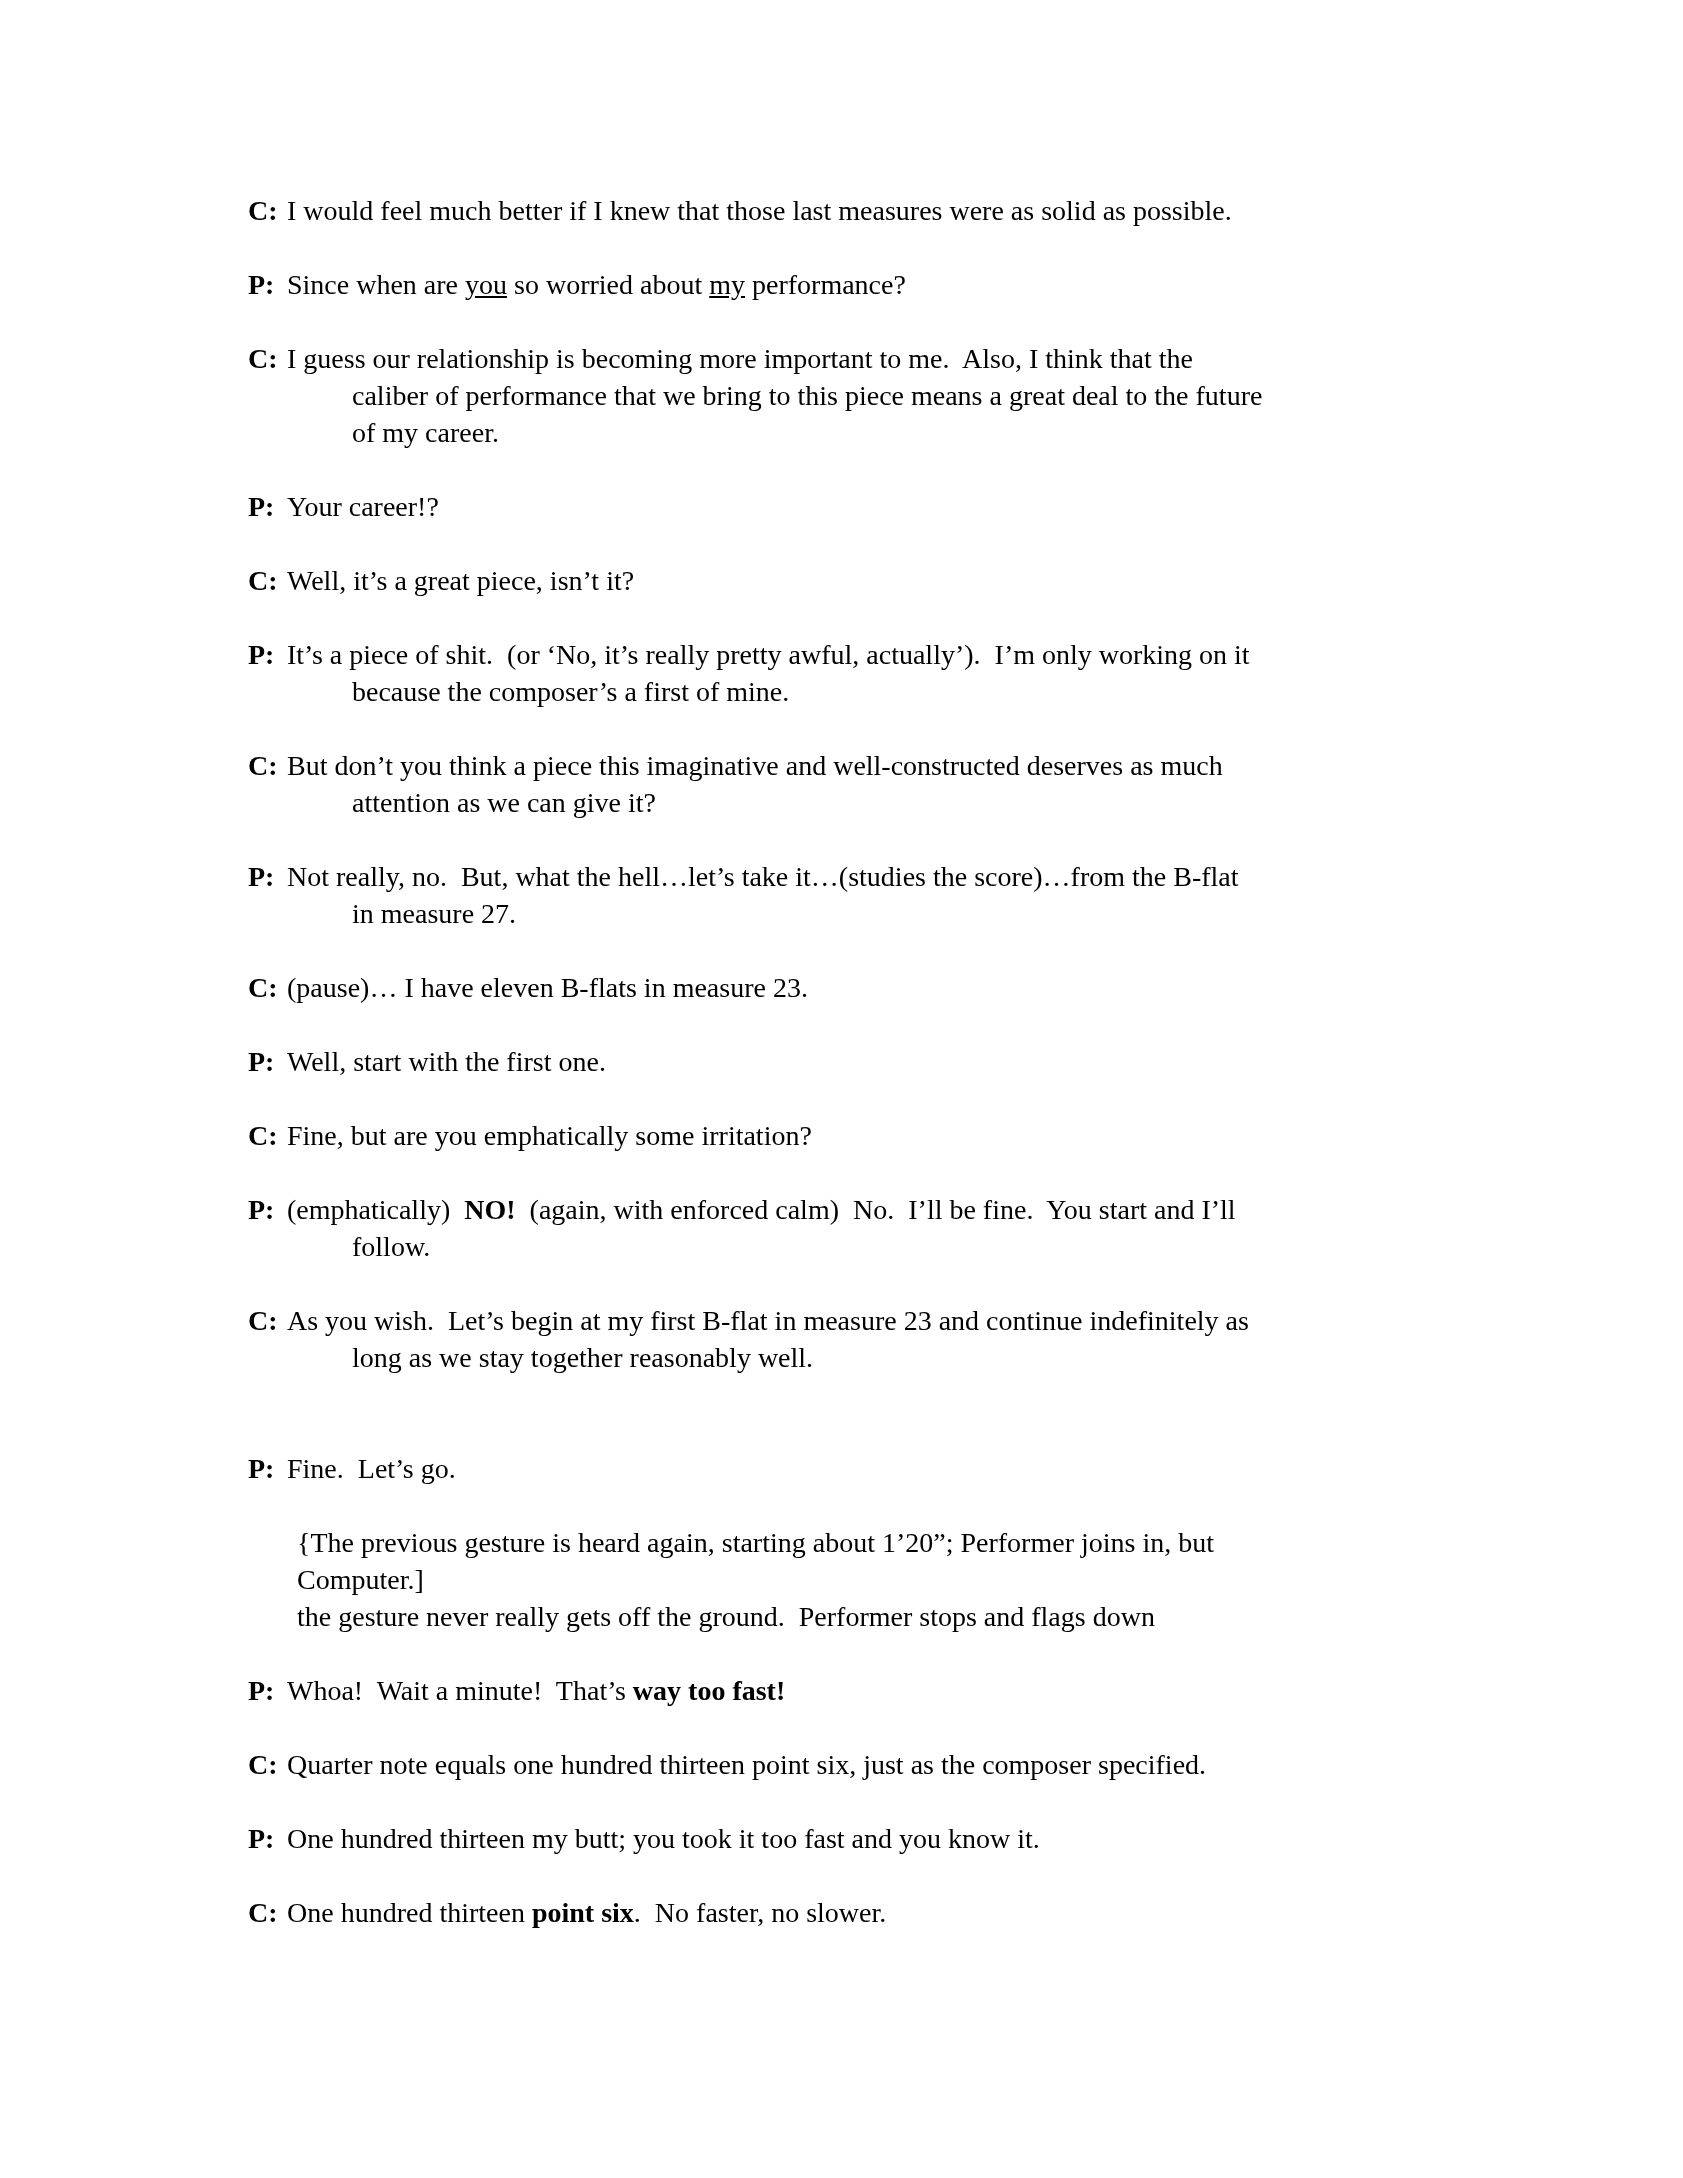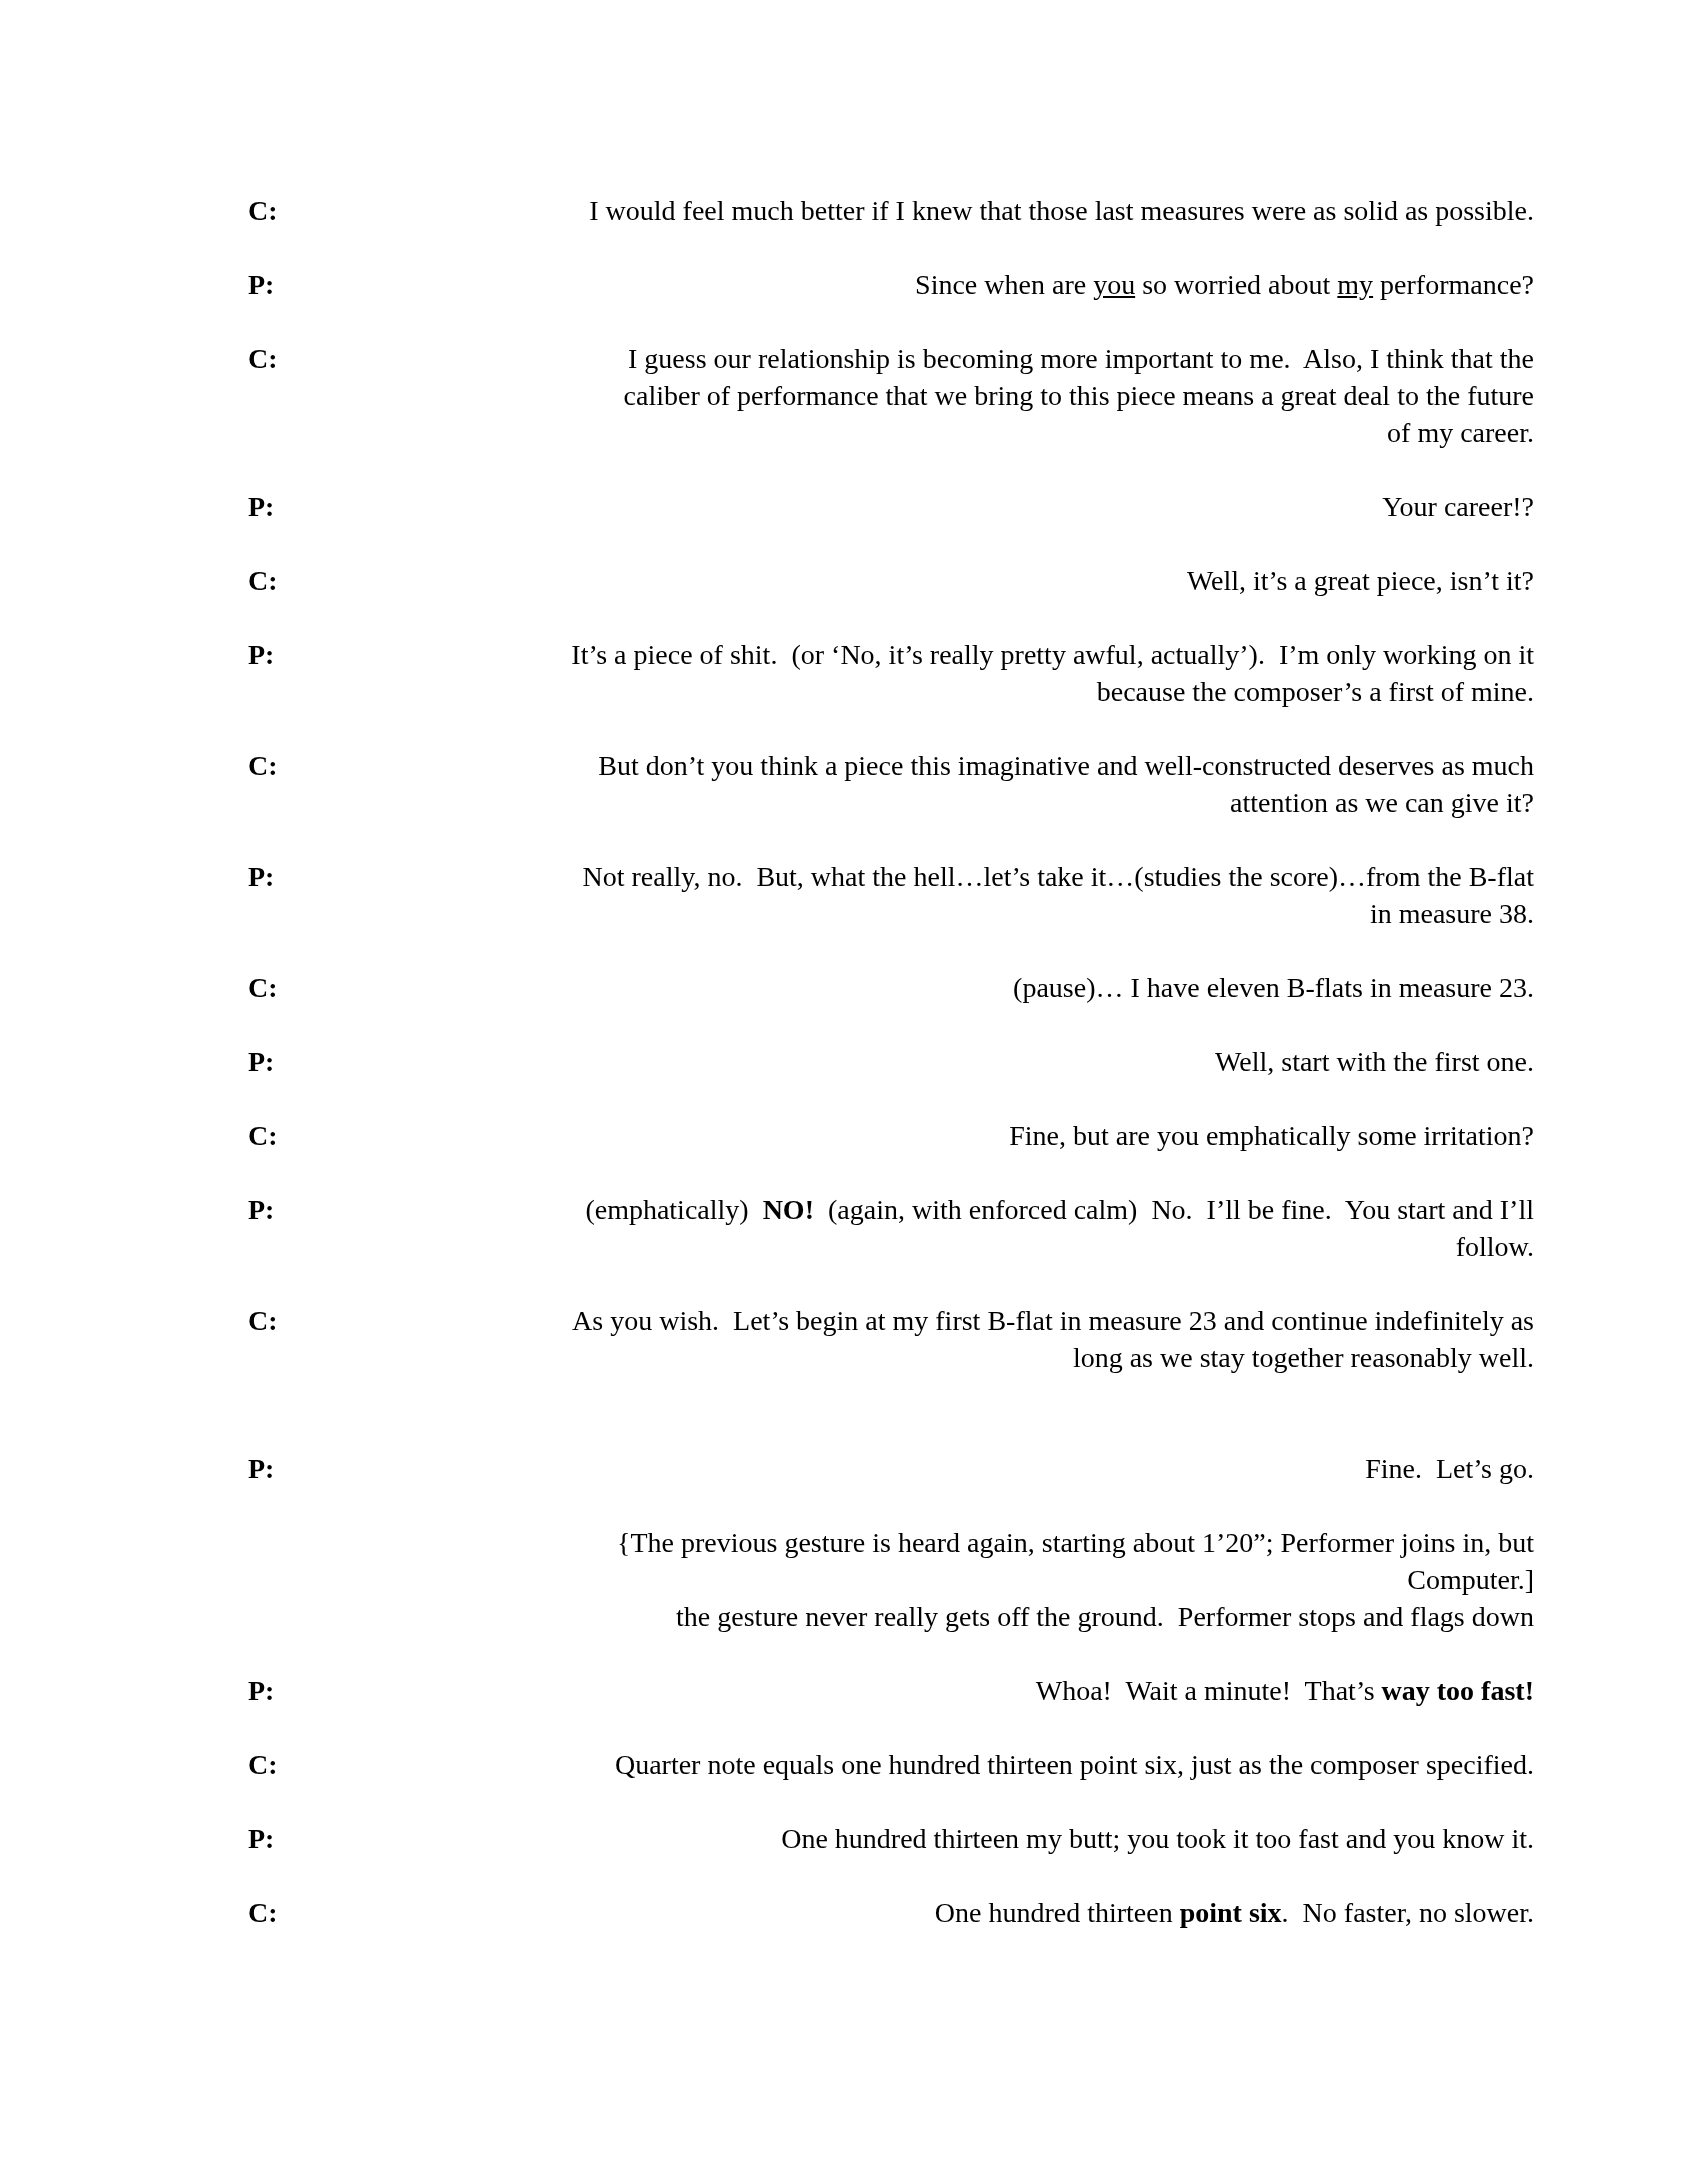--- a/index.html
+++ b/index.html
@@ -38,21 +38,20 @@
     font-weight: bold;
     white-space: pre;
   }
   .para.extra-before .label {
     top: 37px;
   }
   .line {
     margin-left: 287px;
     margin-right: 149px;
     white-space: pre-wrap;
-    text-align: right;
   }
   .line.cont {
     margin-left: 352px;
   }
   .para.stage .line,
   .para.stage .line.cont {
     margin-left: 297px;
   }
   .seg-normal   { font-style: normal; }
   .seg-italic   { }
@@ -92,21 +91,21 @@
         <div class="line cont"><span class="seg-normal">because the composer’s a first of mine.</span></div>
       </div>
       <div class="para">
         <span class="label">C:</span>
         <div class="line"><span class="seg-normal">But don’t you think a piece this imaginative and well-constructed deserves as much</span></div>
         <div class="line cont"><span class="seg-normal">attention as we can give it?</span></div>
       </div>
       <div class="para">
         <span class="label">P:</span>
         <div class="line"><span class="seg-normal">Not really, no.  But, what the hell…let’s take it…</span><span class="seg-italic">(studies the score)</span><span class="seg-normal">…from the B-flat</span></div>
-        <div class="line cont"><span class="seg-normal">in measure 38.</span></div>
+        <div class="line cont"><span class="seg-normal">in measure 27.</span></div>
       </div>
       <div class="para">
         <span class="label">C:</span>
         <div class="line"><span class="seg-italic">(pause)…</span><span class="seg-normal"> I have eleven B-flats in measure 23.</span></div>
       </div>
       <div class="para">
         <span class="label">P:</span>
         <div class="line"><span class="seg-normal">Well, start with the first one.</span></div>
       </div>
       <div class="para">

